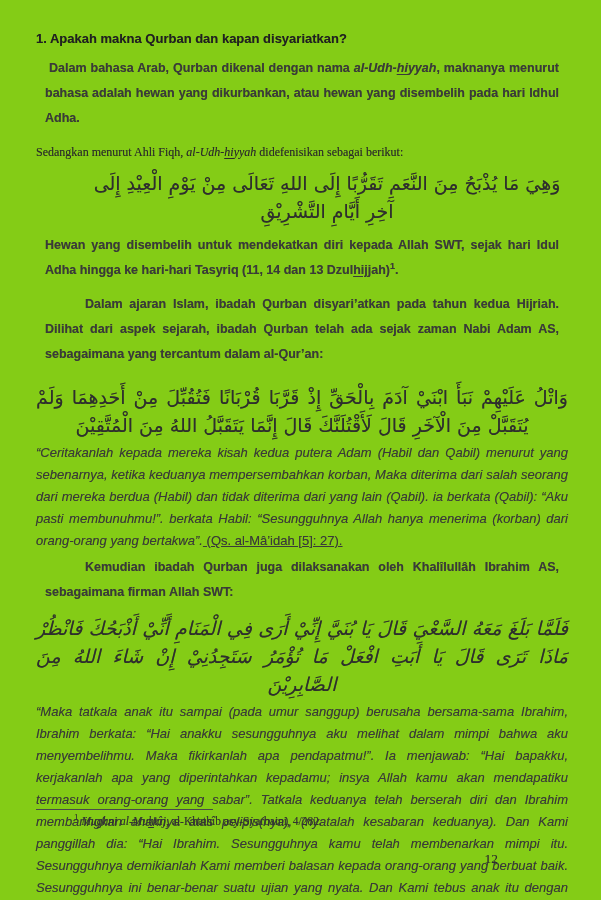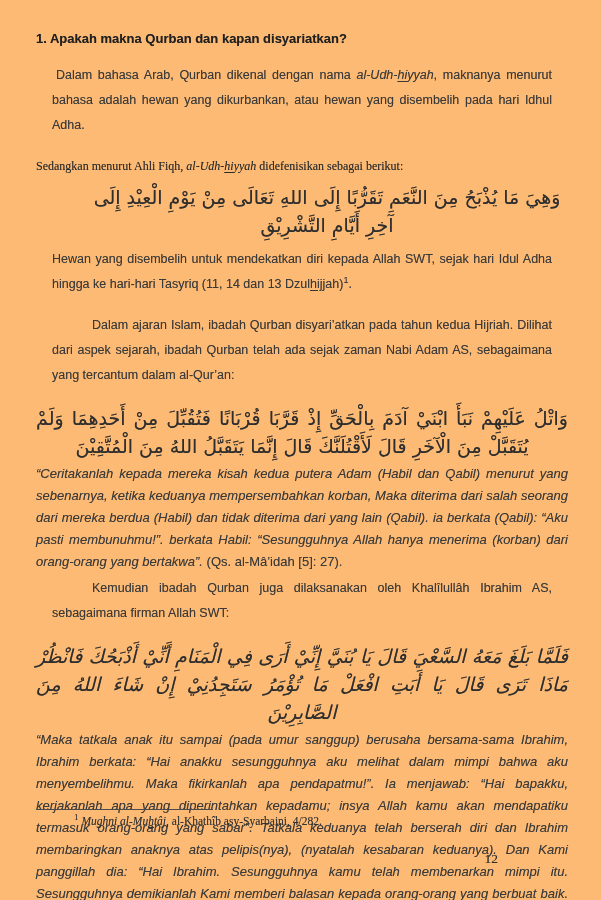--- a/index.html
+++ b/index.html
@@ -1,39 +1,40 @@
 <!DOCTYPE html>
 <html lang="id"><head>
 <meta charset="utf-8">
 <style>
   html,body { margin:0; padding:0; background:#ffffff; }
   .page {
     position:relative;
     width:601px; height:900px;
-    background:#fdba74;
+    background:#84cc16;
     box-sizing:border-box;
     padding:30px 33px 0 36px;
     overflow:hidden;
     color:#3a3a3a;
     text-shadow:0 0 0.5px rgba(40,40,40,0.45);
   }
   .h {
     font-family:"Liberation Sans",sans-serif;
     font-weight:bold;
     font-size:13px; line-height:17px;
     color:#202020;
     margin:0;
   }
   .h1 { margin:0 0 7px 0; }
   .h2 { margin:6px 0 5px 0; }
   .sans {
     font-family:"Liberation Sans",sans-serif;
     font-size:12.5px; line-height:25px;
     text-align:justify;
-    margin:16px;
+    margin:9px;
+    font-weight:bold;
   }
   .indent-sm { text-indent:4px; }
   .indent { text-indent:40px; }
   .serif {
     font-family:"Liberation Serif",serif;
     font-size:12px; line-height:25px;
     color:#2b2b2b;
     margin:2px 0 0 0;
     text-align:left;
   }
@@ -50,21 +51,21 @@
   .ar2 { margin-top:16px; }
   .ar3 { margin-top:4px;font-style:italic; }
   .meaning { margin-top:8px; }
   .trans {
     font-family:"Liberation Sans",sans-serif;
     font-style:italic;
     font-size:13px; line-height:22px;
     text-align:justify;
     margin:3px 0 0 0;
   }
-  .trans .ref { font-style:normal; }
+  .trans .ref { font-style:normal;text-decoration:underline; }
   .kemudian { margin-top:3px; }
   i.term { font-style:italic; }
   u { text-decoration:underline; text-underline-offset:2px; }
   sup { font-size:9px; line-height:0; }
   .footnote-block {
     position:absolute;
     left:36px; top:809px;
     width:533px;
   }
   .footnote-rule {

